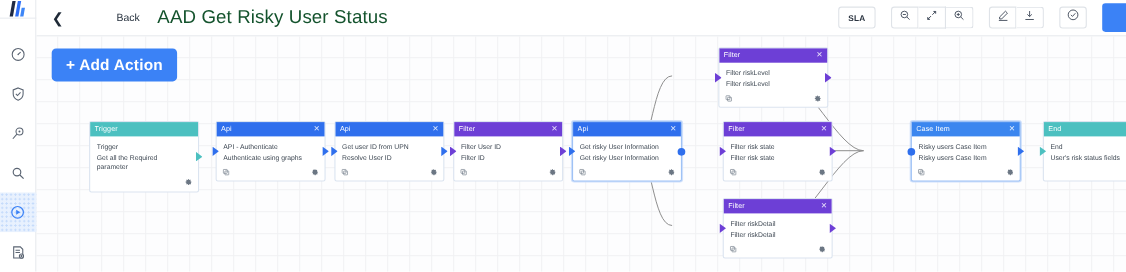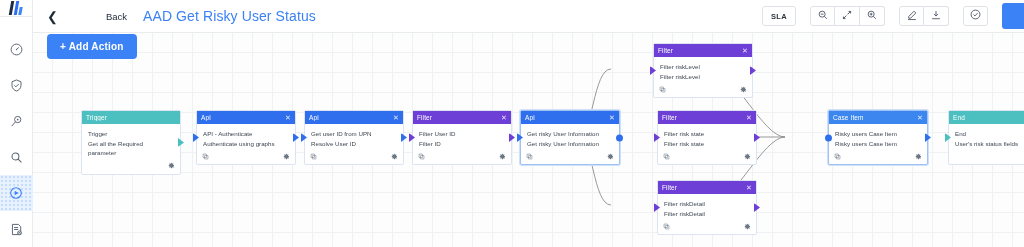--- a/index.html
+++ b/index.html
@@ -57,21 +57,21 @@
     padding: 0 0 0 14px;
     position: relative; z-index: 4;
   }
   .back-btn {
     display: flex; align-items: center; gap: 4px;
     color: #1f2a37; cursor: pointer;
   }
   .back-chevron { font-size: 13px; line-height: 1; font-weight: 400; color: #1f2a37; }
   .back-label { font-size: 9.5px; color: #1f2a37; margin-left: 44px; }
   .page-title {
-    font-size: 14px; color: #3b82f6; margin-left: 16px;
+    font-size: 17px; color: #14532d; margin-left: 16px;
     white-space: nowrap; letter-spacing: .1px;
   }
   .header-tools {
     margin-left: auto; display: flex; align-items: center; height: 33px;
   }
   .tool {
     width: 25px; height: 20px;
     border: 1px solid #dfe3e8; background: #fff;
     display: flex; align-items: center; justify-content: center;
     color: #414b5a; cursor: pointer;
@@ -94,23 +94,23 @@
   .canvas {
     flex: 1; position: relative; overflow: hidden;
     background-color: #fdfdfe;
     background-image:
       linear-gradient(to right, #f0f1f3 1px, transparent 1px),
       linear-gradient(to bottom, #f0f1f3 1px, transparent 1px);
     background-size: 20px 20px;
     background-position: -1px -1px;
   }
   .addaction {
-    position: absolute; left: 14px; top: 1px;
+    position: absolute; left: 14px; top: 11px;
     background: #3b82f6; color: #fff;
-    font-size: 10px; font-weight: 700;
+    font-size: 14px; font-weight: 700;
     padding: 7px 13px; border-radius: 4px;
     cursor: pointer; white-space: nowrap; letter-spacing: .2px;
     z-index: 3;
   }
   .edges { position: absolute; inset: 0; z-index: 1; pointer-events: none; }
 
   
   .node {
     position: absolute; width: 100px;
     background: #fff;

